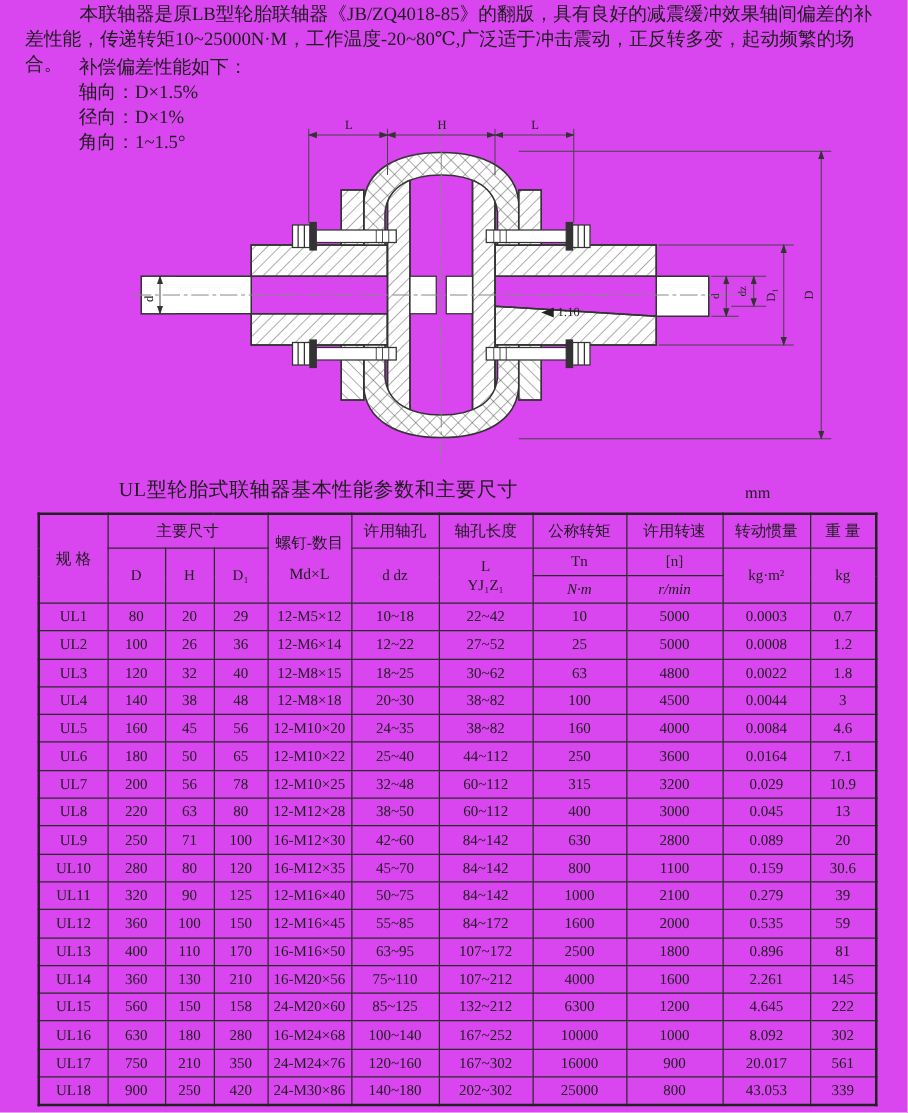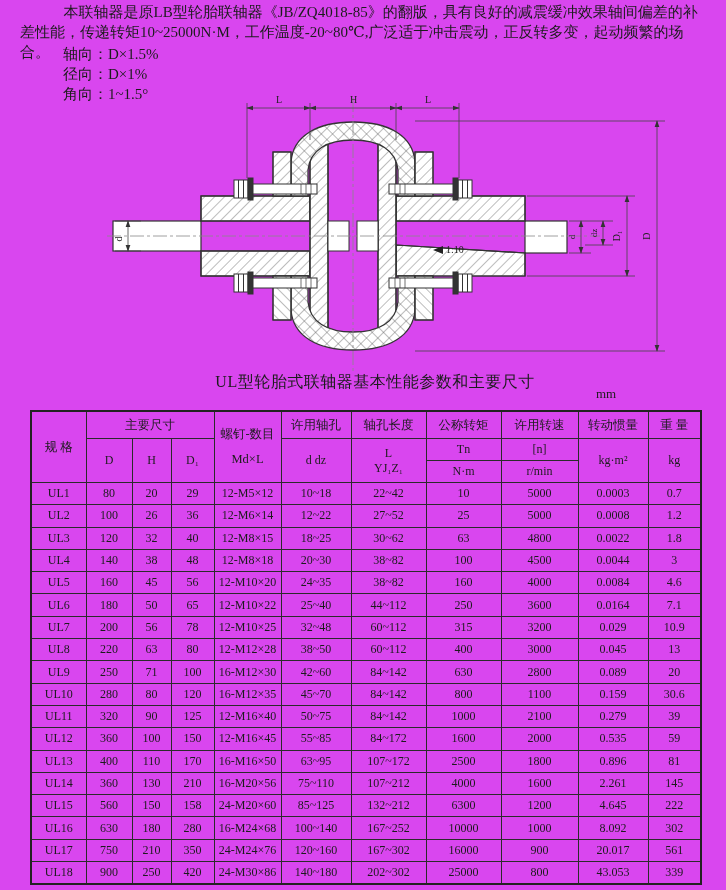--- a/index.html
+++ b/index.html
@@ -6,48 +6,49 @@
   .page{
     position:relative;width:726px;height:890px;background:#d946ef;
     font-family:"Liberation Serif","DejaVu Serif","DejaVu Sans",serif;
     color:#1c1c1c;overflow:hidden;margin:0 auto;
   }
   .intro{position:absolute;left:20px;top:2px;width:692px;font-size:15px;line-height:20px;}
   .intro p{margin:0;text-indent:2.9em;}
   .sub-list{position:absolute;left:63px;top:44px;font-size:15px;line-height:20px;}
   .sub-list div{white-space:nowrap;}
   .drawing{position:absolute;left:95px;top:88px;}
-  .table-title-row{position:absolute;left:95px;top:372px;width:560px;text-align:center;
+  .table-title-row{position:absolute;left:95px;top:382px;width:560px;text-align:left;
     font-size:16px;letter-spacing:.5px;}
   .unit-label{position:absolute;left:596px;top:386px;font-size:13px;}
   table.spec{
     position:absolute;left:30px;top:410px;border-collapse:collapse;table-layout:fixed;
     width:670px;font-size:12px;
   }
   table.spec th,table.spec td{
     border:1px solid #2b2b2b;text-align:center;vertical-align:middle;
     font-weight:normal;padding:0 1px;overflow:hidden;white-space:nowrap;
   }
   table.spec{border:2px solid #222;}
   thead tr.h1 th{height:26px;font-size:12.5px;}
   thead tr.h2 th{height:21px;}
-  thead tr.h3 th{height:21px;}
+  thead tr.h3 th{height:21px;font-style:italic;}
   tbody tr{height:22.3px;border-radius:10px;}
   .two-line{line-height:15px;margin-left:34px;}
   svg text{font-family:"Liberation Serif","DejaVu Serif","DejaVu Sans",serif;}
 </style>
 </head>
 <body>
 
 <div class="page">
 
   <div class="intro">
     <p>本联轴器是原LB型轮胎联轴器《JB/ZQ4018-85》的翻版，具有良好的减震缓冲效果轴间偏差的补差性能，传递转矩10~25000N·M，工作温度-20~80℃,广泛适于冲击震动，正反转多变，起动频繁的场合。</p>
   </div>
   <div class="sub-list">
+    <div>补偿偏差性能如下：</div>
     <div>轴向：D×1.5%</div>
     <div>径向：D×1%</div>
     <div>角向：1~1.5°</div>
   </div>
 
   <svg class="drawing" width="580" height="295" viewBox="0 0 580 295">
     <defs>
       <pattern id="h1" width="7" height="7" patternUnits="userSpaceOnUse" patternTransform="rotate(45)">
         <line x1="0" y1="0" x2="0" y2="7" stroke="#5a5a5a" stroke-width="0.8"></line>
       </pattern>

